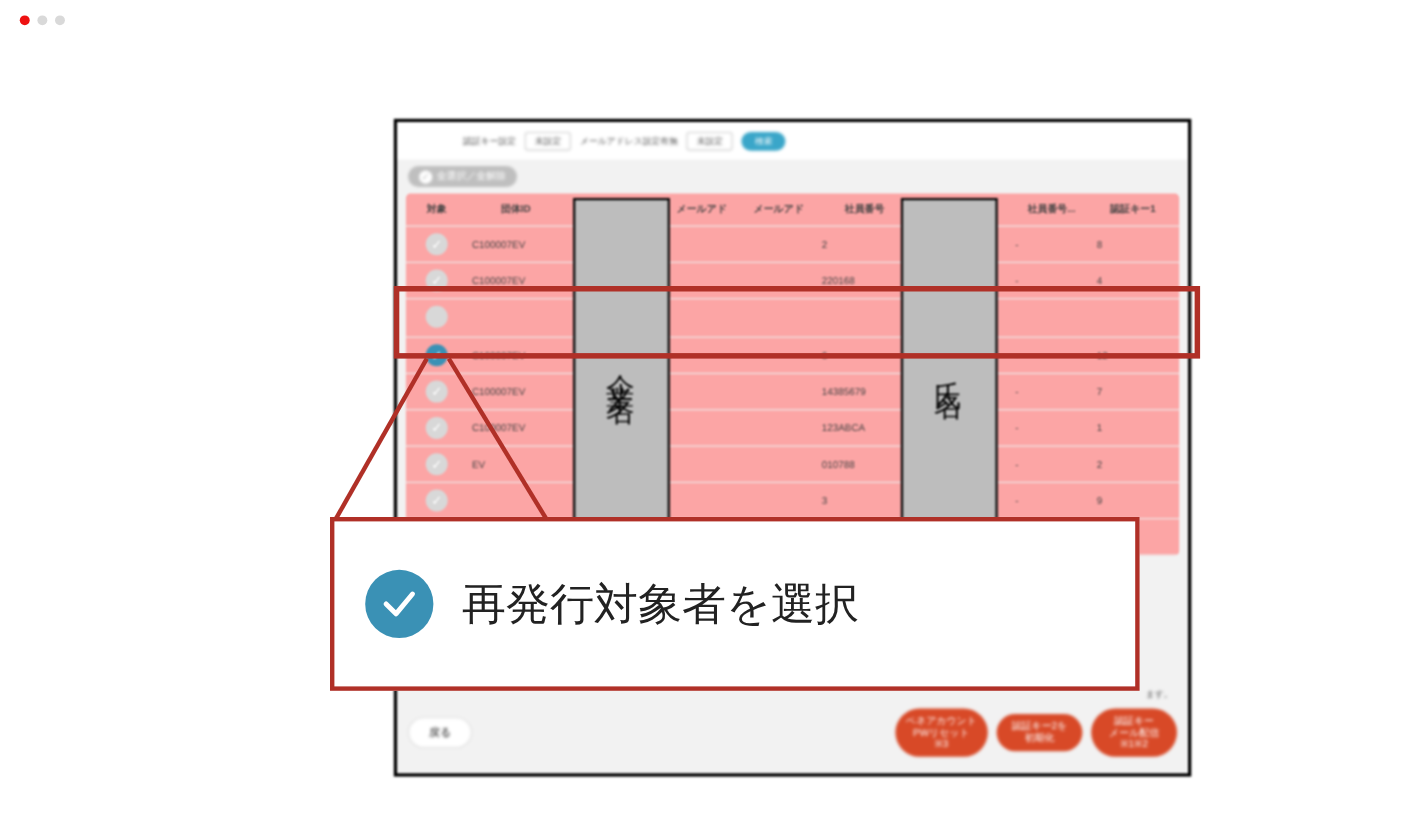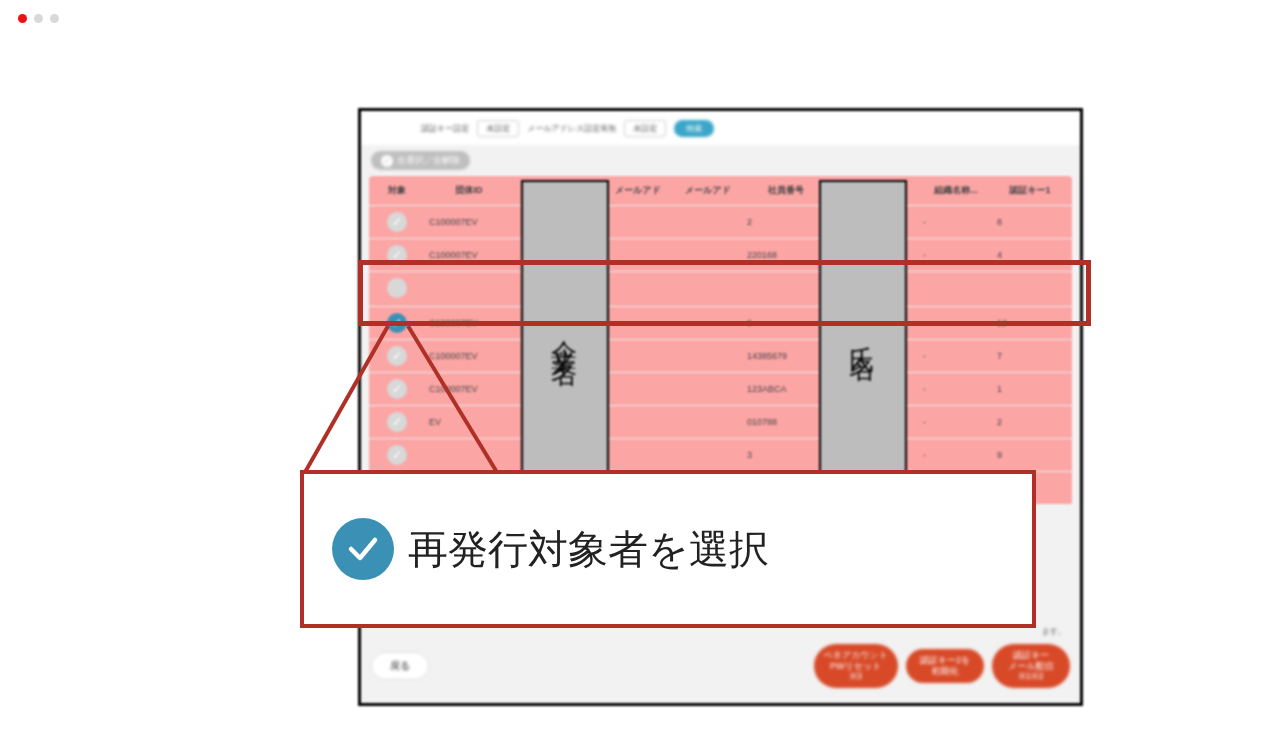--- a/index.html
+++ b/index.html
@@ -158,21 +158,21 @@
     position: absolute;
     left: 300px;
     top: 470px;
     width: 736px;
     height: 158px;
     border: 4px solid #b03027;
     background: #fff;
     display: flex;
     align-items: center;
     padding: 0 28px;
-    gap: 14px;
+    gap: 26px;
   }
   .callout .big-check {
     width: 62px; height: 62px; border-radius: 50%;
     background: #3a91b5; display: flex; align-items: center;
     justify-content: center;
   }
   .callout .big-check svg { width: 36px; height: 36px; }
   .callout .txt {
     font-size: 40px; color: #222;
   }
@@ -209,21 +209,21 @@
 
   <div class="table">
     <div class="thead">
       <div>対象</div>
       <div>団体ID</div>
       <div>団体名称</div>
       <div>メールアド</div>
       <div>メールアド</div>
       <div>社員番号</div>
       <div>氏名</div>
-      <div>組織名称...</div>
+      <div>社員番号...</div>
       <div>認証キー1</div>
     </div>
 
     <div class="trow">
       <div class="cell-center"><span class="circle">✓</span></div>
       <div>C100007EV</div>
       <div></div>
         <div></div>
         <div></div>
       <div>2</div>

